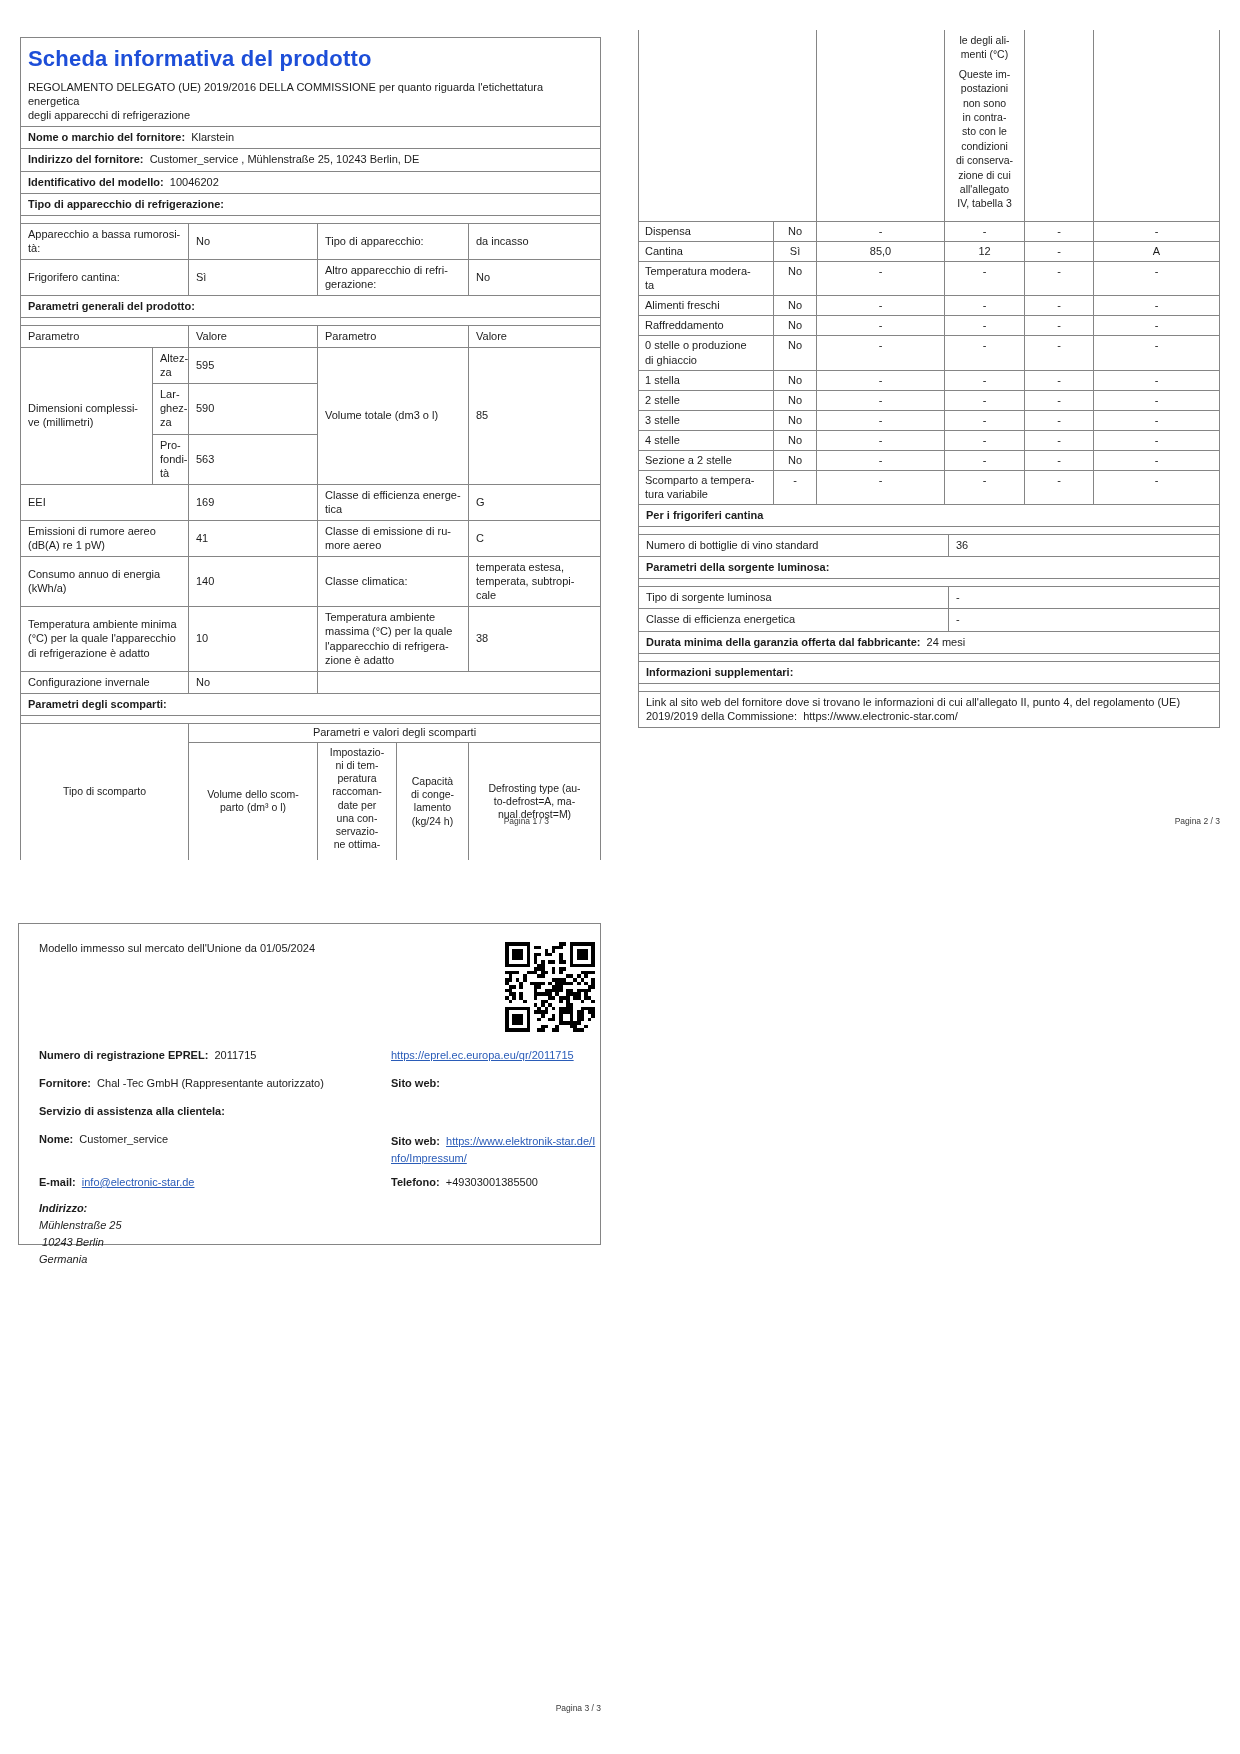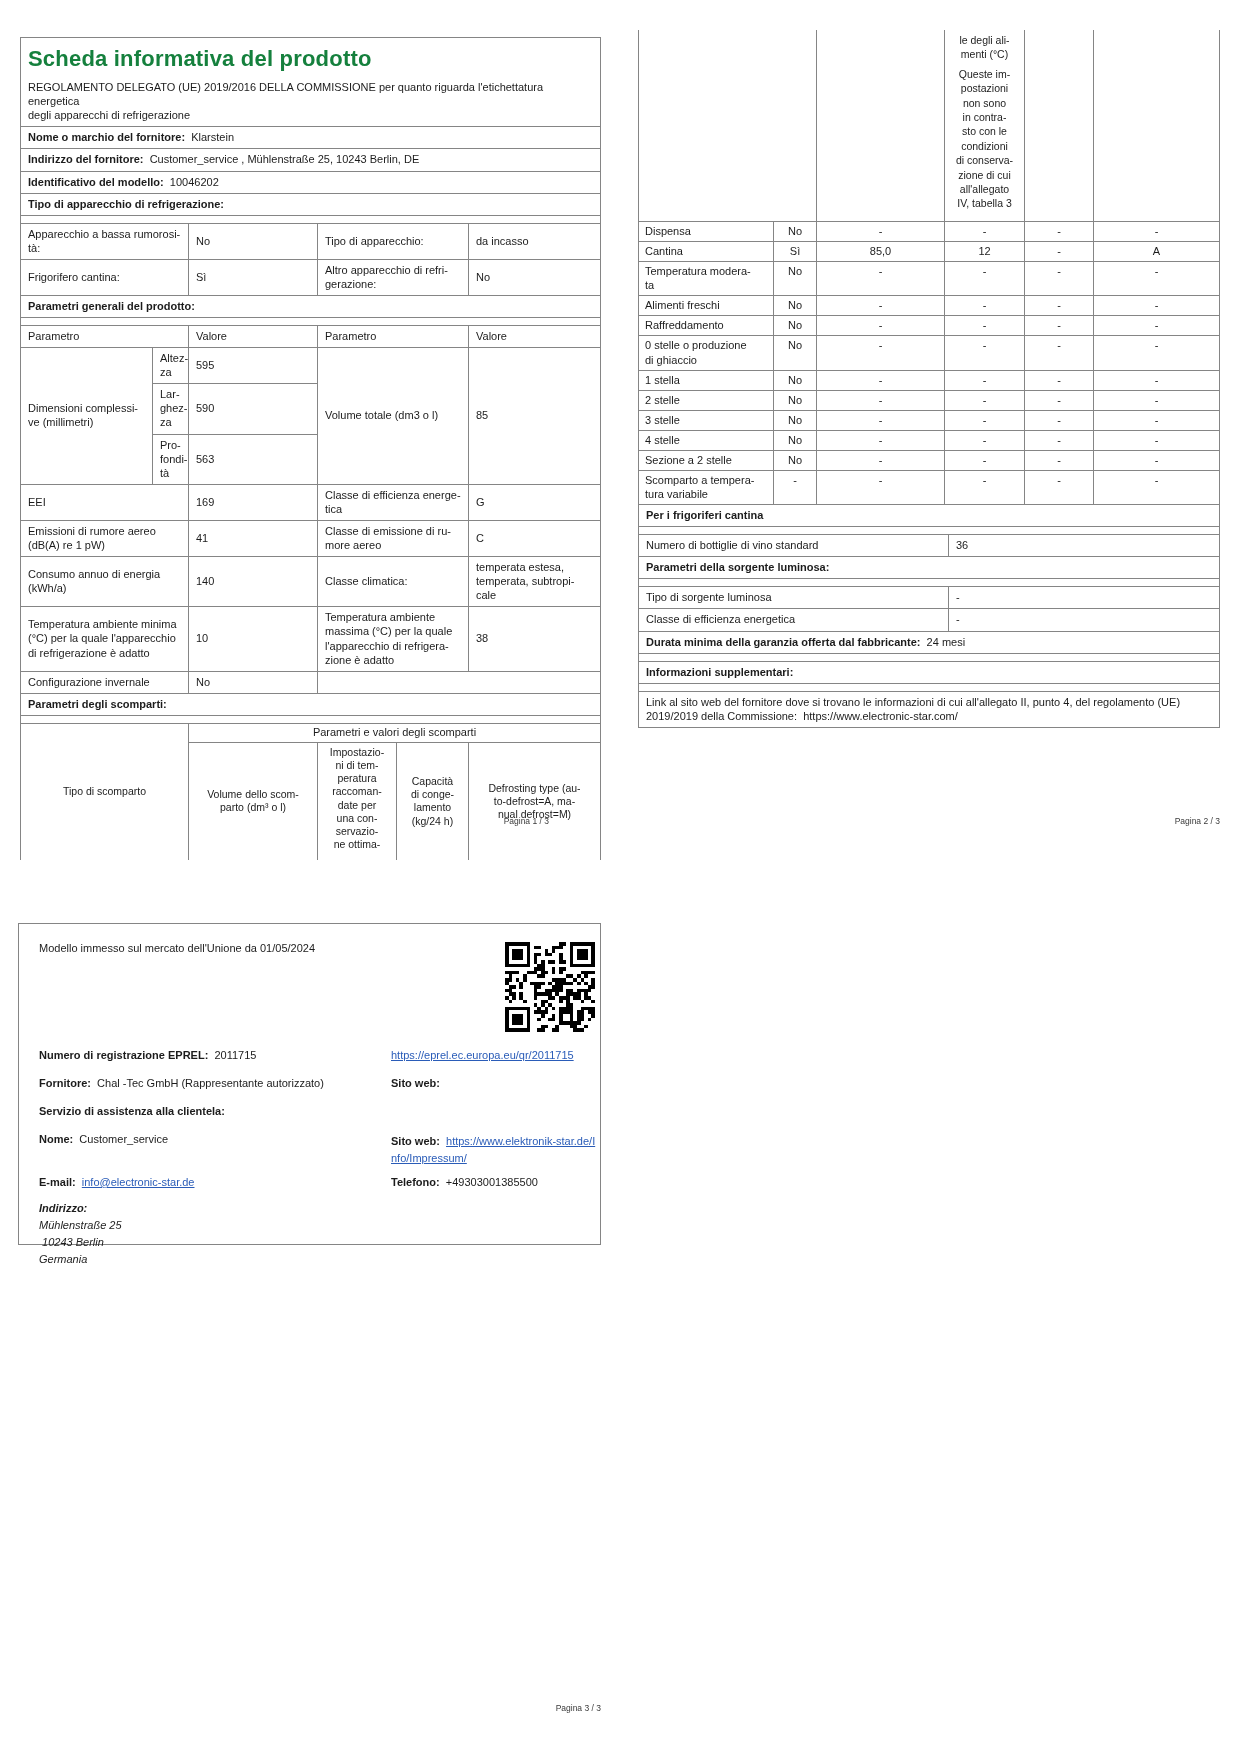--- a/index.html
+++ b/index.html
@@ -21,21 +21,21 @@
   .hctr{text-align:center;justify-content:center;}
   
   .g4{grid-template-columns:167px 129px 151px 1fr;}
   .gdim{grid-template-columns:131px 36px 129px 151px 1fr;}
   .gch1{grid-template-columns:167px 129px 79px 72px 1fr;}
   .gcfg{grid-template-columns:167px 129px 1fr;}
   
   .g6{grid-template-columns:134px 43px 128px 80px 69px 1fr;}
   .ghdr2{grid-template-columns:177px 128px 80px 69px 1fr;}
   .g2b{grid-template-columns:309px 1fr;}
-  .title{font-size:22px;font-weight:bold;color:#15803d;letter-spacing:.2px;padding:4px 0 7px;}
+  .title{font-size:22px;font-weight:bold;color:#1d4ed8;letter-spacing:.2px;padding:4px 0 7px;}
   .reg{font-size:11px;}
   .foot{position:absolute;font-size:8.5px;color:#3a3a3a;text-align:right;}
   a.lnk{color:#2a5cb8;text-decoration:underline;cursor:pointer;}
   .cut-bottom{border-bottom:none !important;overflow:hidden;}
   .cut-top{border-top:none !important;}
   .cmp-head-txt{font-size:10.5px;line-height:13.2px;text-align:center;}
   .p2headcell{font-size:10.5px;line-height:14.4px;text-align:center;padding-top:4px;}
   .crow>div{padding:2px 6px 3px;min-height:15px;}
   .crow .val{text-align:center;}
   

